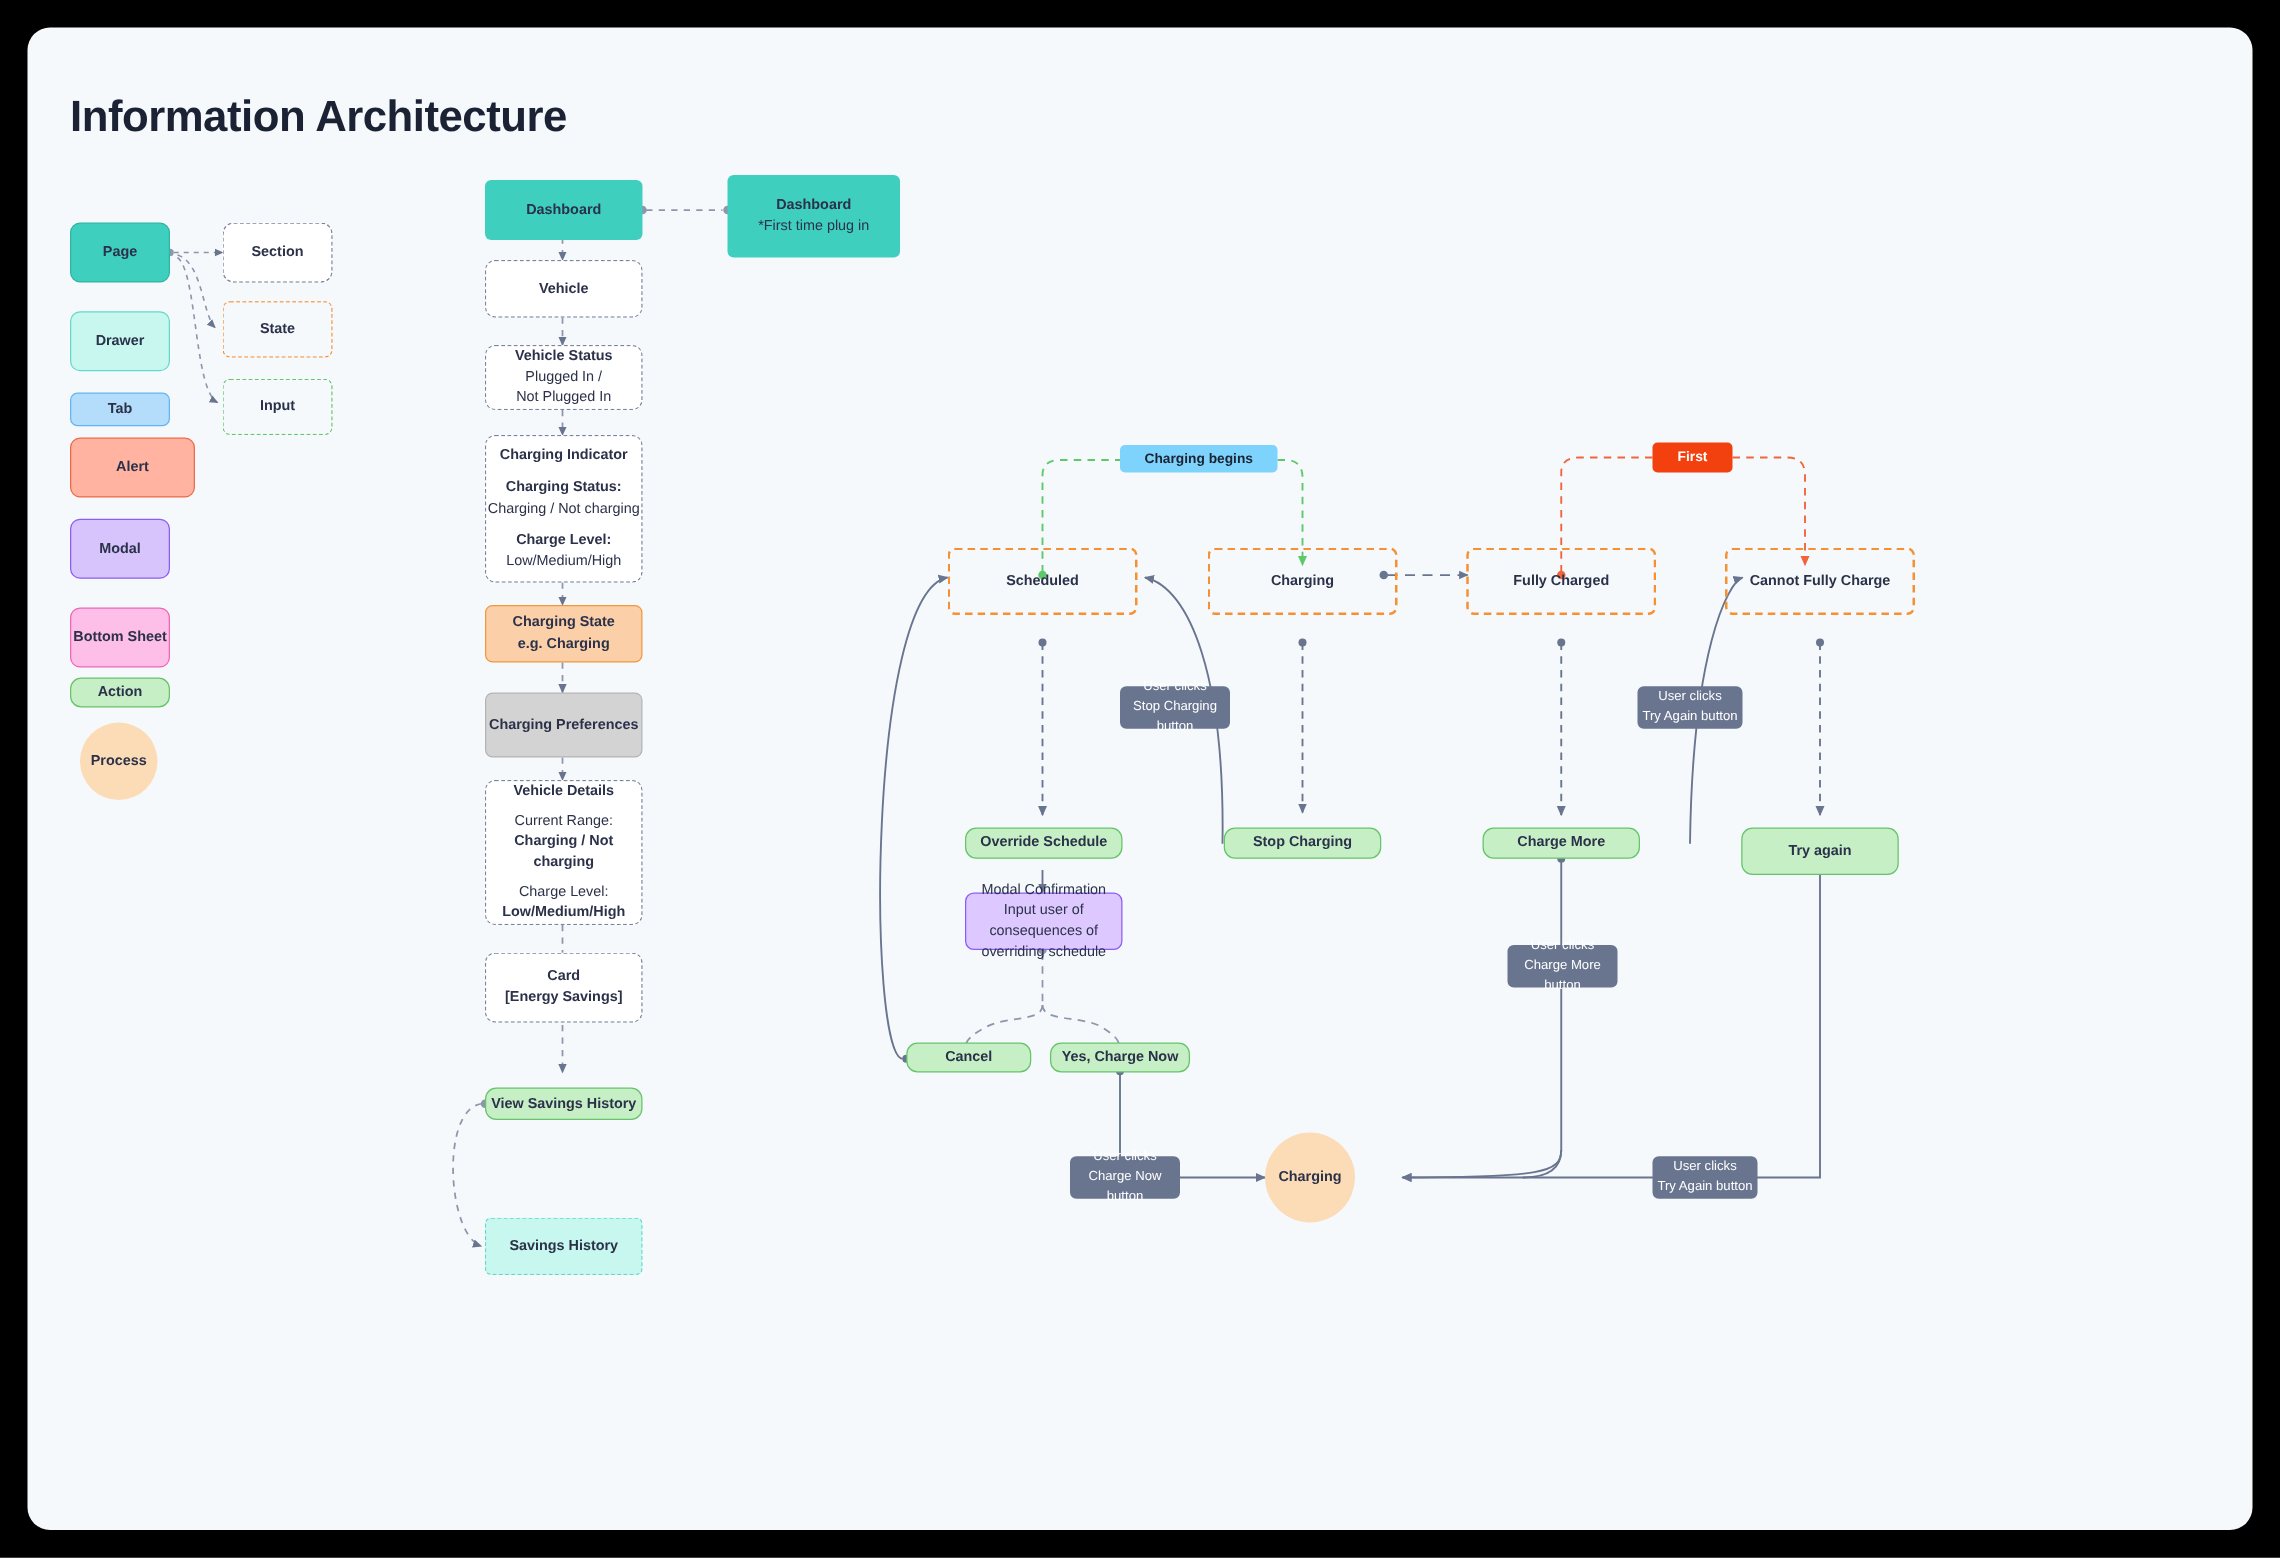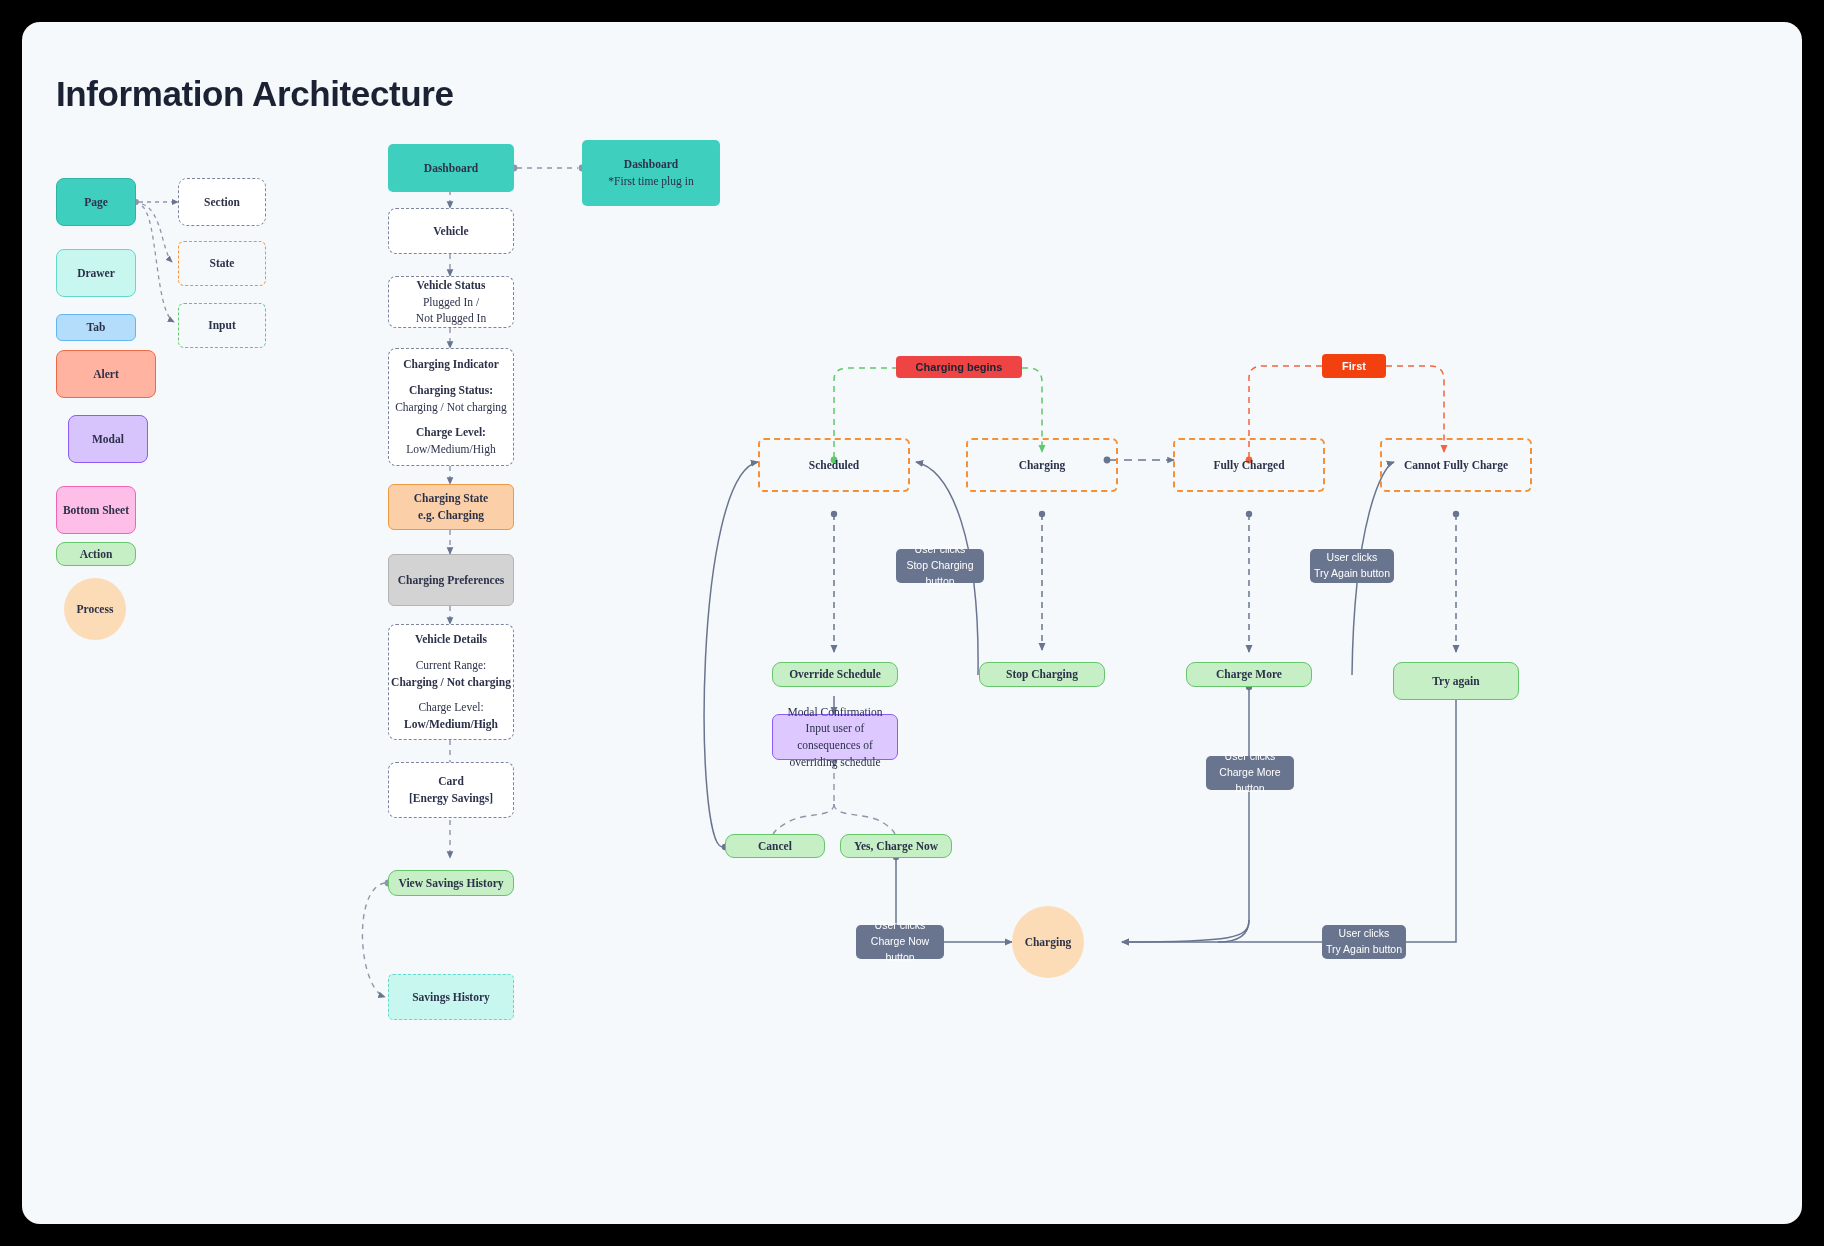--- a/index.html
+++ b/index.html
@@ -36,21 +36,20 @@
 
   .node {
     position: absolute;
     display: flex; flex-direction: column;
     align-items: center; justify-content: center;
     text-align: center;
     color: #2b3149;
     font-size: 11.5px;
     font-weight: 700;
     line-height: 1.45;
-    font-family: Liberation Serif, serif;
   }
   .node .sub { font-weight: 400; }
   .node .sub-b { font-weight: 700; }
   .node .spacer { height: 9px; }
 
   
   .sw-page      { background:#3fcfbe; border:1px solid #2fb3a4; border-radius:8px; }
   .sw-drawer    { background:#c7f7ef; border:1px solid #62d9cb; border-radius:8px; }
   .sw-tab       { background:#b4ddfb; border:1px solid #62b4f2; border-radius:6px; }
   .sw-alert     { background:#ffb3a0; border:1px solid #ef6a44; border-radius:8px; }
@@ -72,21 +71,21 @@
   .n-drawer  { background:#c7f7ef; border:1.6px dashed #62d9cb; border-radius:5px; }
   .n-modal   { background:#ddc8ff; border:1.4px solid #8b5cf6; border-radius:7px; }
   .n-process { background:#fcdcb7; border-radius:50%; }
 
   .badge {
     position: absolute;
     display:flex; align-items:center; justify-content:center;
     font-size: 11px; font-weight: 700;
     border-radius: 4px;
   }
-  .badge-green { background:#ef4444; color:#1b2233; }
+  .badge-green { background:#7dd3fc; color:#1b2233; }
   .badge-error { background:#f2400f; color:#ffffff; }
 
   .tip {
     position: absolute;
     background:#69758f; color:#ffffff;
     border-radius:5px;
     display:flex; flex-direction:column;
     align-items:center; justify-content:center;
     font-size:10.5px; line-height:1.5; font-weight:400;
     text-align:center;
@@ -210,21 +209,21 @@
     </div>
     <div class="node sw-drawer" style="left:34px; top:227px; width:80px; height:48px;">
       <span>Drawer</span>
     </div>
     <div class="node sw-tab" style="left:34px; top:292px; width:80px; height:27px;">
       <span>Tab</span>
     </div>
     <div class="node sw-alert" style="left:34px; top:328px; width:100px; height:48px;">
       <span>Alert</span>
     </div>
-    <div class="node sw-modal" style="left:46px; top:393px; width:80px; height:48px;align-items:center;">
+    <div class="node sw-modal" style="left:34px; top:393px; width:80px; height:48px;align-items:center;">
       <span>Modal</span>
     </div>
     <div class="node sw-bsheet" style="left:34px; top:464px; width:80px; height:48px;">
       <span>Bottom Sheet</span>
     </div>
     <div class="node sw-action" style="left:34px; top:520px; width:80px; height:24px;">
       <span>Action</span>
     </div>
     <div class="node sw-process" style="left:42px; top:556px; width:62px; height:62px;">
       <span>Process</span>

